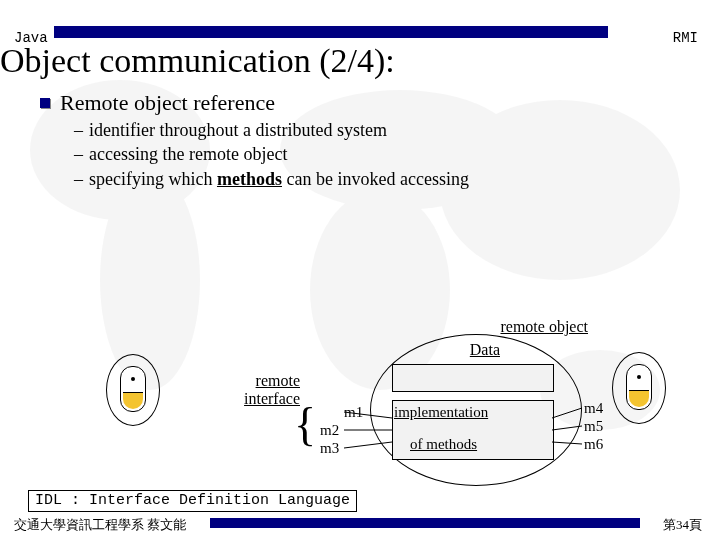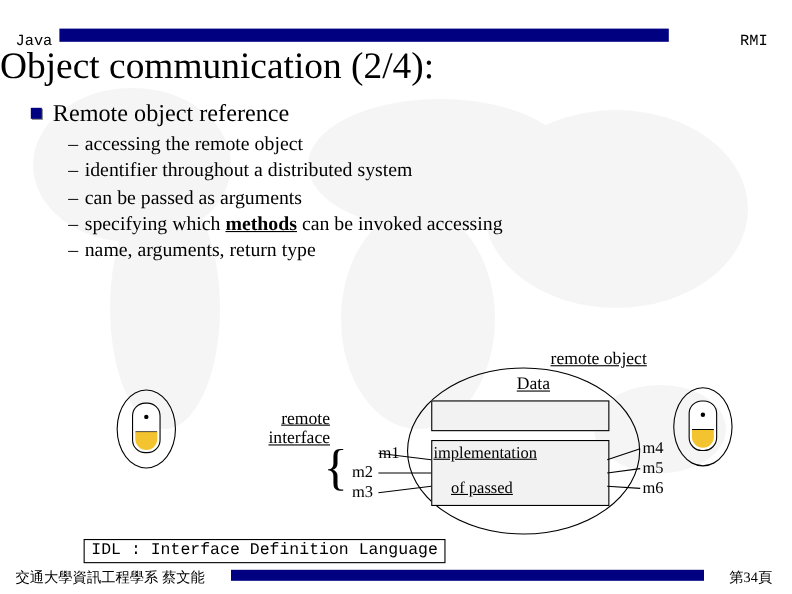--- a/index.html
+++ b/index.html
@@ -45,21 +45,21 @@
     position: relative;
     z-index: 2;
     text-align: left;
     font-size: 34px;
     margin-top: 6px;
     font-family: "Times New Roman", serif;
   }
   .content {
     position: relative;
     z-index: 2;
-    padding: 4px 30px 0 28px;
+    padding: 4px 30px 0 40px;
   }
   .lvl1 {
     font-size: 22px;
     margin-top: 6px;
     margin-bottom: 2px;
     display: flex;
     align-items: center;
   }
   .lvl1 .bullet {
     width: 10px; height: 10px;
@@ -163,40 +163,38 @@
   <span class="hdr-right">RMI</span>
 </div>
 
 <div class="title">Object communication (2/4):</div>
 
 <div class="content">
   <div class="lvl1">
     <span class="bullet"></span>
     <span>Remote object reference</span>
   </div>
+  <div class="lvl2"><span class="dash">–</span><span>identifier throughout a distributed system</span></div>
   <div class="lvl2"><span class="dash">–</span><span>accessing the remote object</span></div>
-  <div class="lvl2"><span class="dash">–</span><span>identifier throughout a distributed system</span></div>
-  <div class="lvl2"><span class="dash">–</span><span>can be passed as arguments</span></div>
 
   <div class="lvl2"><span class="dash">–</span><span>specifying which </span><span class="bold">methods</span><span> can be invoked accessing</span></div>
-  <div class="lvl2"><span class="dash">–</span><span>name, arguments, return type</span></div>
 </div>
 
 <div class="diagram">
 
   <div class="lbl" style="left:328px; top:-22px; width:180px;">remote   object</div>
 
   <div class="obj-outer" style="left:290px; top:-6px; width:210px; height:150px;"></div>
 
   <div class="data-box" style="left:312px; top:24px; width:160px; height:26px;"></div>
   <div class="lbl" style="left:360px; top:1px; width:60px;">Data</div>
 
   <div class="data-box" style="left:312px; top:60px; width:160px; height:58px;"></div>
   <div class="lbl" style="left:314px; top:64px; font-size:15px;">implementation</div>
-  <div class="lbl" style="left:330px; top:96px; font-size:15px;">of passed</div>
+  <div class="lbl" style="left:330px; top:96px; font-size:15px;">of methods</div>
 
   <div class="lbl" style="left:140px; top:32px; width:80px; white-space:pre;">remote<br>interface</div>
 
   <div class="brace" style="left:214px; top:58px;">{</div>
 
   <div class="ml" style="left:240px; top:64px;margin-left:24px;">m1</div>
   <div class="ml" style="left:240px; top:82px;">m2</div>
   <div class="ml" style="left:240px; top:100px;">m3</div>
 
   <div class="ml" style="left:504px; top:60px;">m4</div>
@@ -218,19 +216,19 @@
   </div>
   <div class="obj-outer" style="left:26px; top:14px; width:52px; height:70px;"></div>
 
   <div class="capsule" style="left:546px; top:24px;">
     <div class="fill"></div>
     <div class="dot" style="left:10px; top:10px;"></div>
   </div>
   <div class="obj-outer" style="left:532px; top:12px; width:52px; height:70px;"></div>
 </div>
 
-<div class="idl-box" style="left:28px; top:490px;margin-left:48px;">IDL : Interface Definition Language</div>
+<div class="idl-box" style="left:28px; top:490px;">IDL : Interface Definition Language</div>
 
 <div class="footer">
   <span class="ftr-left">交通大學資訊工程學系 蔡文能</span>
   <div class="ftr-bar"></div>
   <span class="ftr-right">第34頁</span>
 </div>
 
 </body></html>

